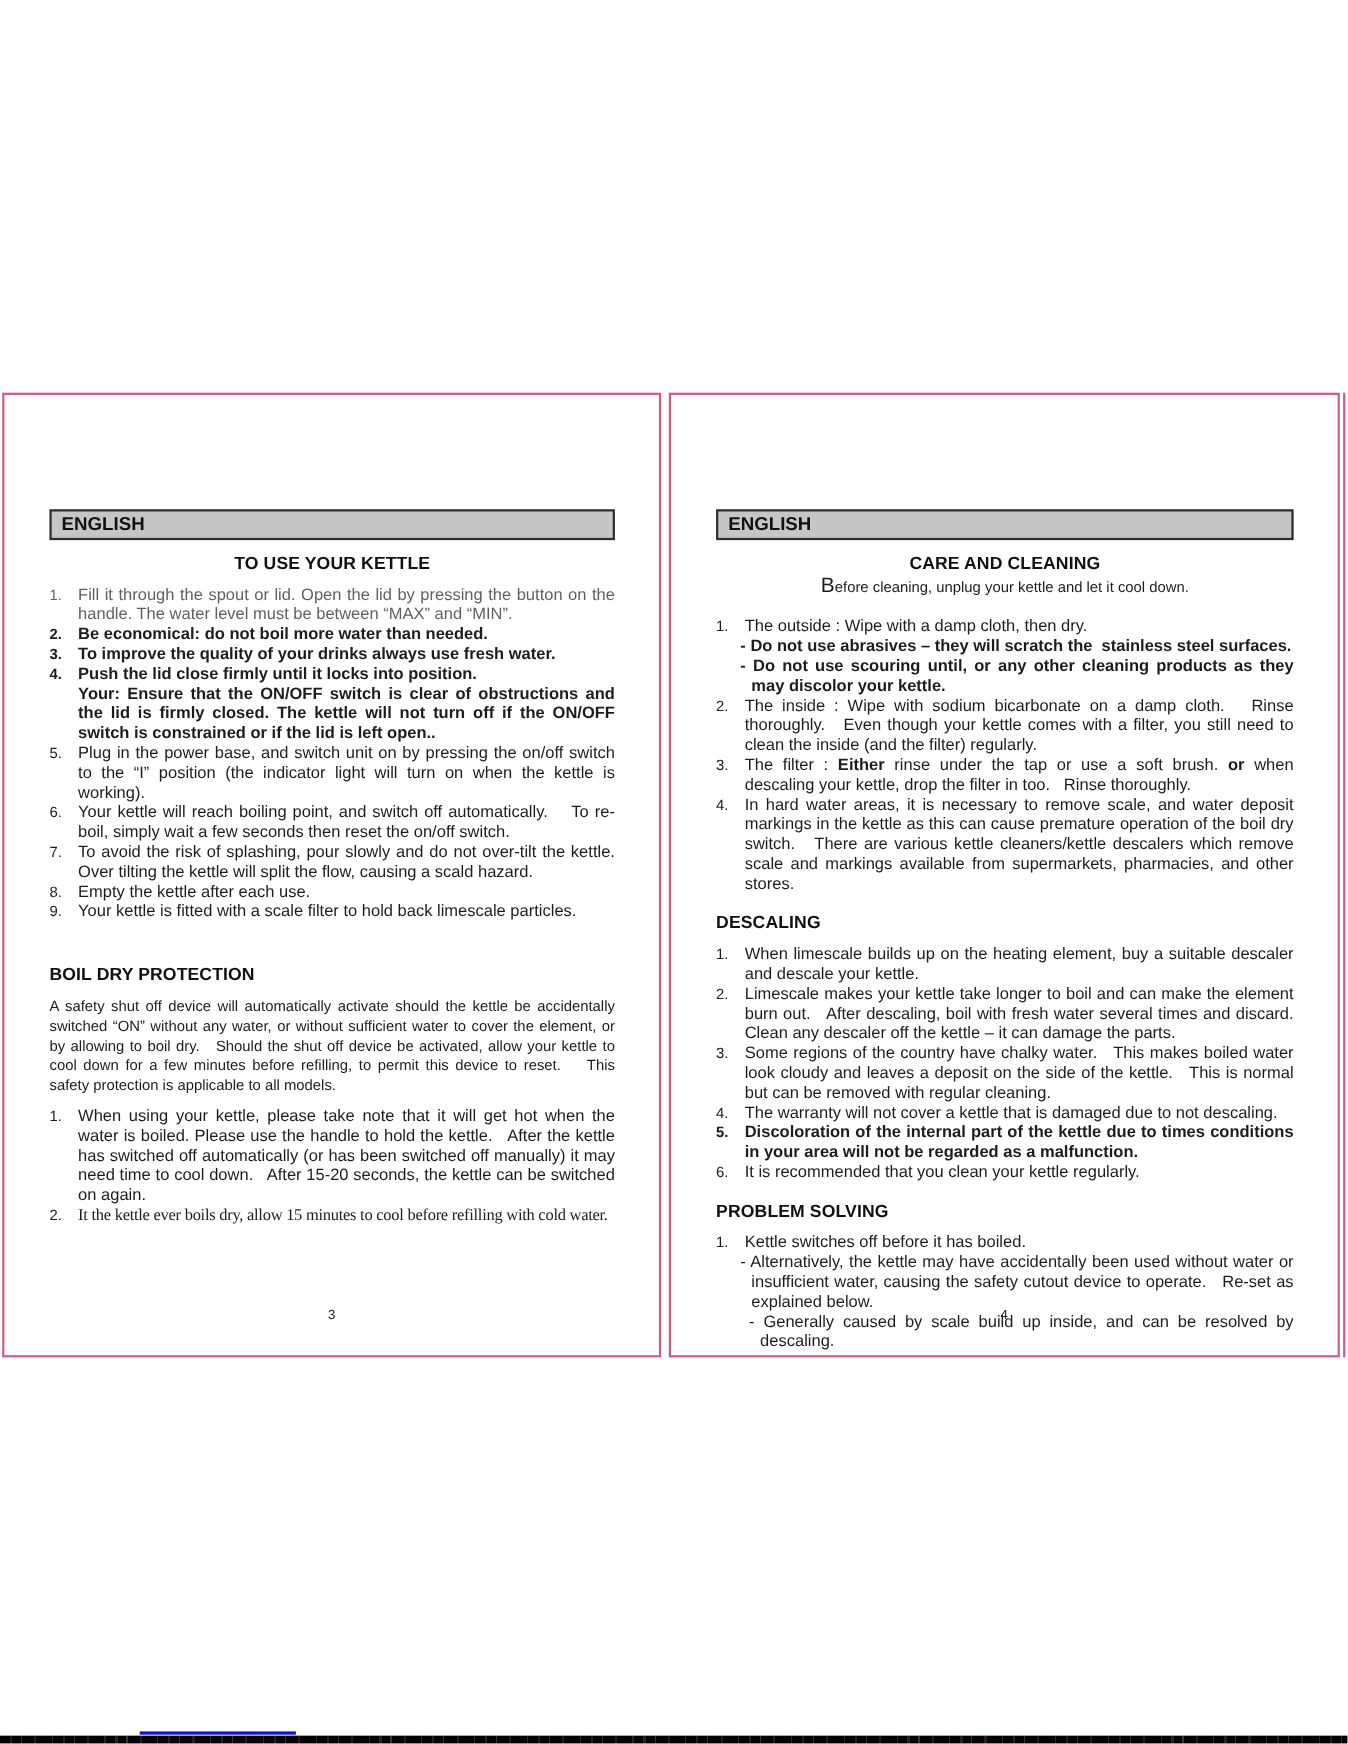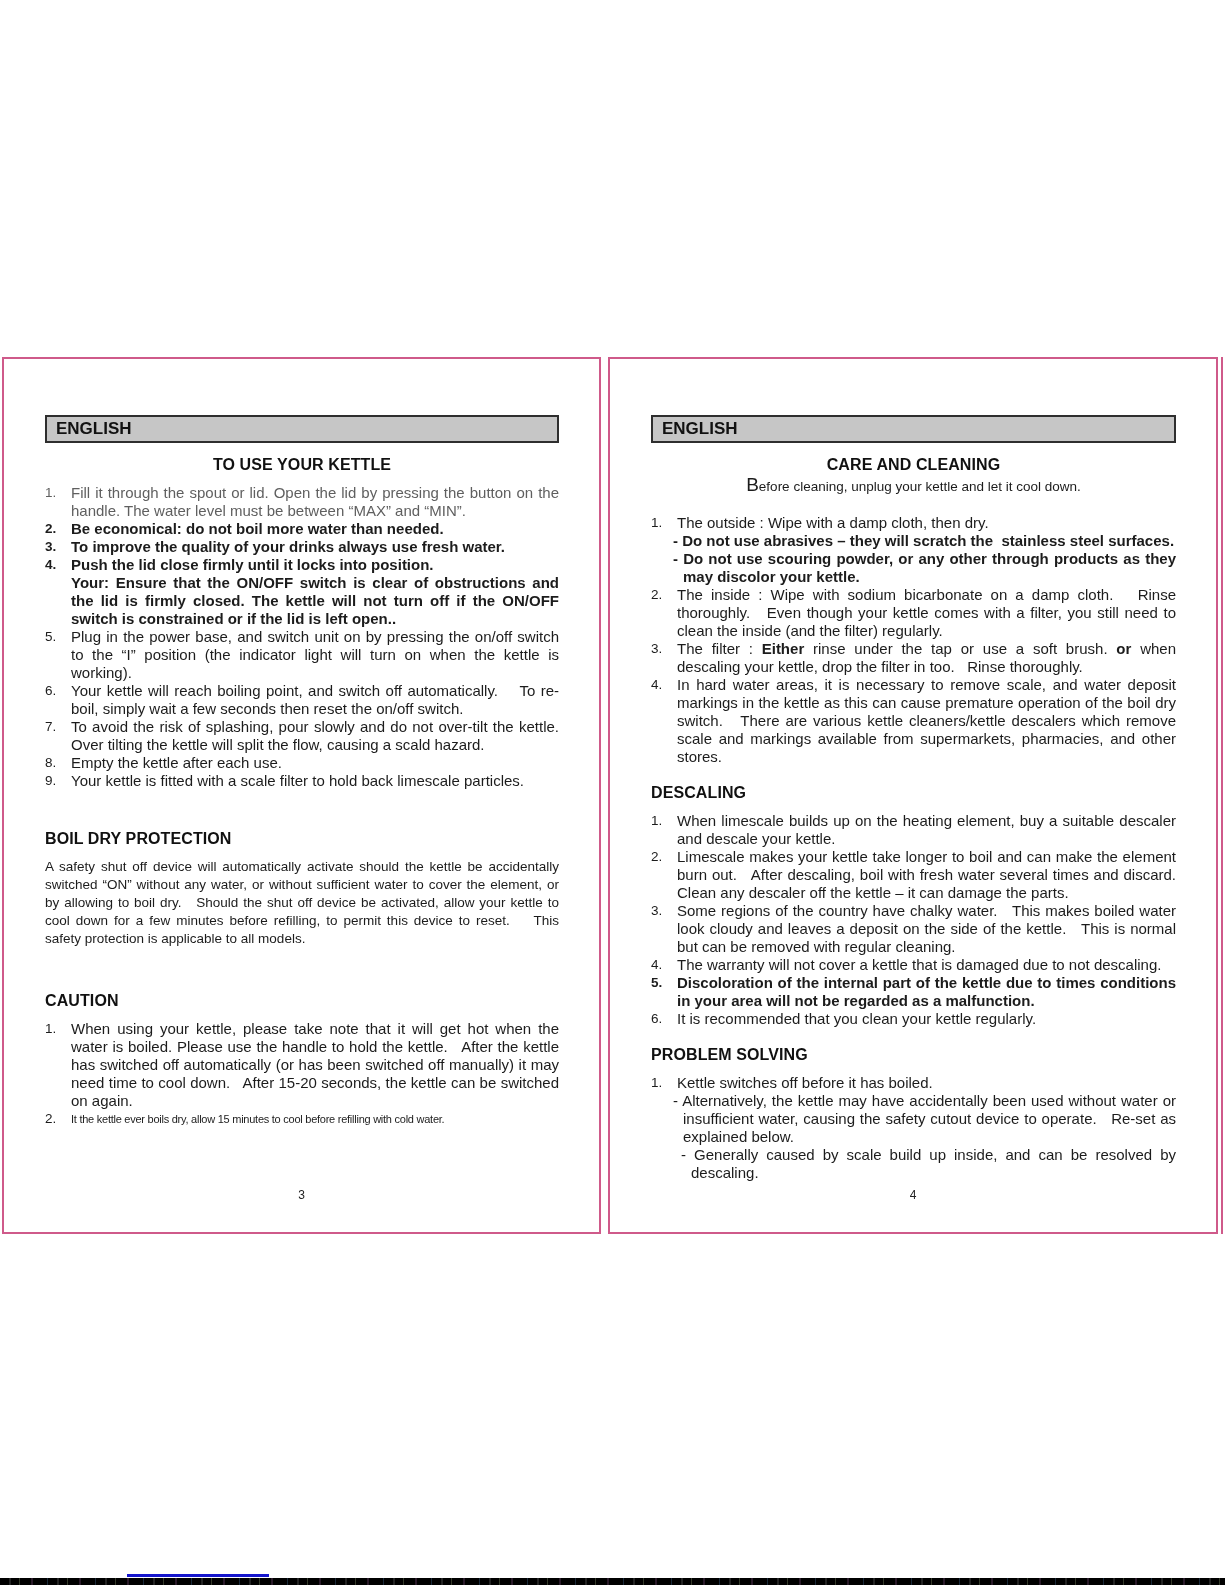--- a/index.html
+++ b/index.html
@@ -16,21 +16,21 @@
     width:1225px;height:1585px;position:relative;overflow:hidden;
     font-family:"Liberation Sans","DejaVu Sans",sans-serif;
     color:var(--ink);
   }
   .page{
     position:absolute;top:357px;height:877px;background:#fff;
     border:2px solid var(--pink);box-sizing:border-box;
   }
   #page-left{left:2px;width:599px;}
   #page-right{left:608px;width:610px;}
-  .inner{padding:56px 40px 0 41px;}
+  .inner{padding:56px 40px 0 41px;margin-top:48px;}
   .banner{
     border:2px solid var(--bar-border);
     background:var(--bar-gray);
     font-weight:bold;font-size:17px;line-height:21px;
     padding:1px 8px 2px 9px;color:#111;
   }
   .heading{
     font-size:16px;font-weight:bold;color:#111;
     margin:0;letter-spacing:0.1px;
   }
@@ -40,21 +40,21 @@
   .num{flex:0 0 26px;width:26px;font-size:13.5px;line-height:18px;}
   .txt{
     flex:1;text-align:justify;white-space:pre-wrap;
     font-size:15px;line-height:18px;
   }
   .li.bold .txt,.li.bold .num,.b{font-weight:bold;}
   .li.faded .txt,.li.faded .num{color:var(--faded-ink);}
   .li.dash .num{flex-basis:22px;width:22px;}
   .li.dash .txt{padding-left:10px;text-indent:-10px;}
   .li.dash.indent .num{flex-basis:30px;width:30px;}
-  .li.small .txt{font-size:11px;letter-spacing:-0.25px;}
+  .li.small .txt{font-size:15px;letter-spacing:-0.25px;font-family:Liberation Serif, serif;}
   .para{
     text-align:justify;white-space:pre-wrap;
     font-size:13.5px;line-height:18px;margin-top:10px;
   }
   .gap-lg{margin-top:40px;}
   .gap-md{margin-top:44px;}
   .gap-sm{margin-top:18px;}
   .intro{font-size:13.5px;line-height:19px;margin-top:0;text-align:center;}
   .dropcap{font-size:19px;}
   .page-number{
@@ -124,21 +124,20 @@
         </div>
         <div class="li">
           <div class="num">9.</div>
           <div class="txt"><span>Your kettle is fitted with a scale filter to hold back limescale particles.</span></div>
         </div>
       </div>
 
     <div class="heading gap-lg">BOIL DRY PROTECTION</div>
     <div class="para">A safety shut off device will automatically activate should the kettle be accidentally switched “ON” without any water, or without sufficient water to cover the element, or by allowing to boil dry.   Should the shut off device be activated, allow your kettle to cool down for a few minutes before refilling, to permit this device to reset.    This safety protection is applicable to all models.</div>
 
-    <div class="heading gap-md">CAUTION</div>
     <div class="list">
         <div class="li">
           <div class="num">1.</div>
           <div class="txt"><span>When using your kettle, please take note that it will get hot when the water is boiled. Please use the handle to hold the kettle.   After the kettle has switched off automatically (or has been switched off manually) it may need time to cool down.   After 15-20 seconds, the kettle can be switched on again.</span></div>
         </div>
         <div class="li small">
           <div class="num">2.</div>
           <div class="txt"><span>It the kettle ever boils dry, allow 15 minutes to cool before refilling with cold water.</span></div>
         </div>
       </div>
@@ -156,21 +155,21 @@
         <div class="li">
           <div class="num">1.</div>
           <div class="txt"><span>The outside : Wipe with a damp cloth, then dry.</span></div>
         </div>
         <div class="li dash bold">
           <div class="num"></div>
           <div class="txt"><span>- Do not use abrasives – they will scratch the  stainless steel surfaces.</span></div>
         </div>
         <div class="li dash bold">
           <div class="num"></div>
-          <div class="txt"><span>- Do not use scouring powder, or any other through products as they may discolor your kettle.</span></div>
+          <div class="txt"><span>- Do not use scouring until, or any other cleaning products as they may discolor your kettle.</span></div>
         </div>
         <div class="li">
           <div class="num">2.</div>
           <div class="txt"><span>The inside : Wipe with sodium bicarbonate on a damp cloth.   Rinse thoroughly.   Even though your kettle comes with a filter, you still need to clean the inside (and the filter) regularly.</span></div>
         </div>
         <div class="li">
           <div class="num">3.</div>
           <div class="txt"><span>The filter : </span><span class="b">Either</span><span> rinse under the tap or use a soft brush. </span><span class="b">or</span><span> when descaling your kettle, drop the filter in too.   Rinse thoroughly.</span></div>
         </div>
         <div class="li">

